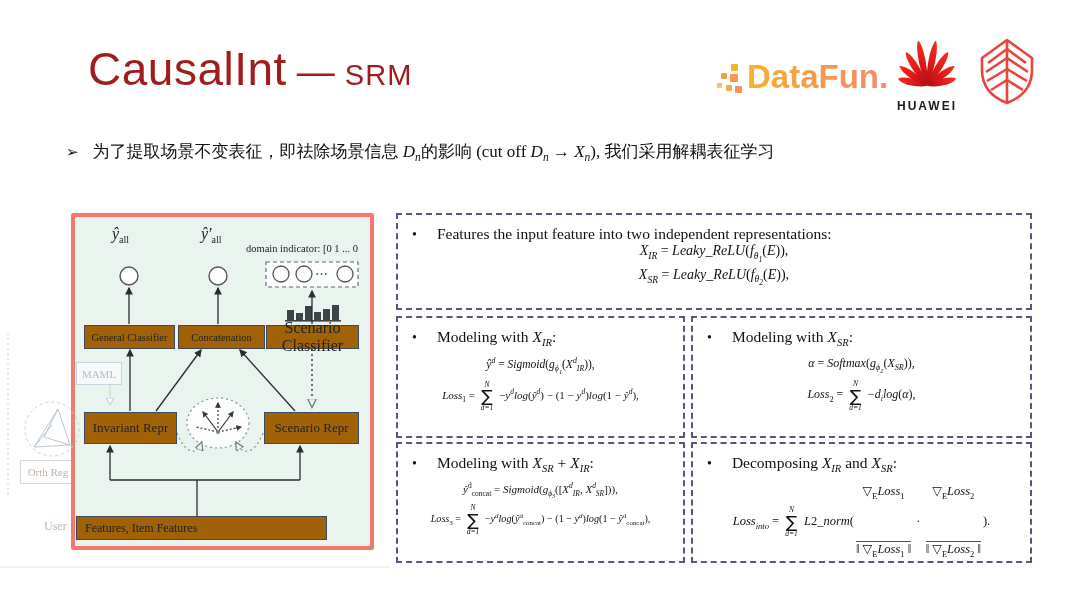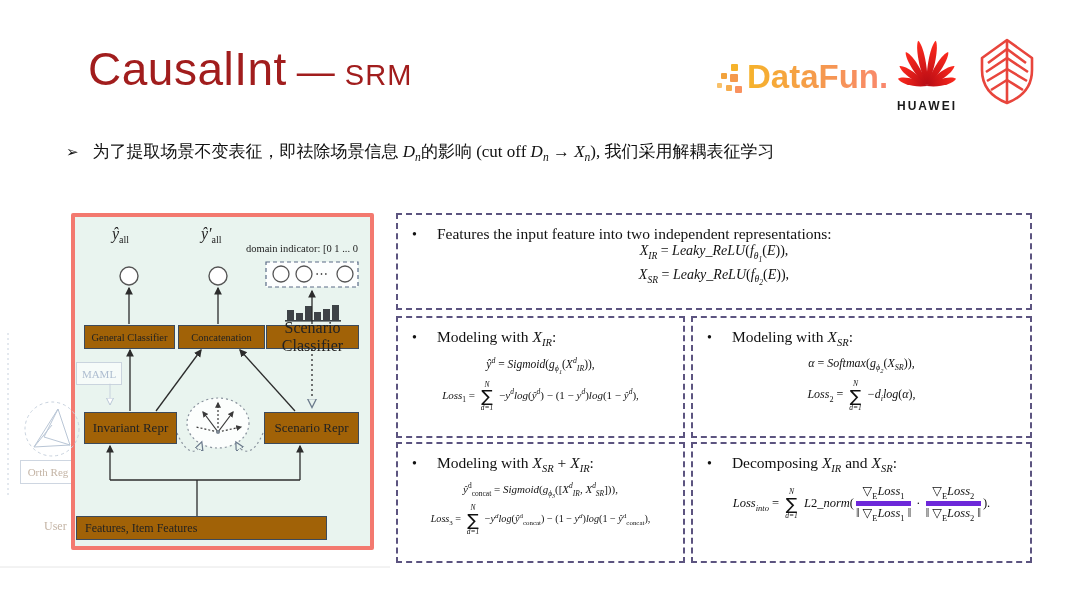--- a/index.html
+++ b/index.html
@@ -54,21 +54,21 @@
   .p-forms{display:flex;flex-direction:column;align-items:center;justify-content:center;}
   .formula{text-align:center;color:#111;}
   sub{font-size:68%;} sup{font-size:68%;}
   sub sub{font-size:80%;}
   .sum{display:inline-flex;flex-direction:column;align-items:center;vertical-align:middle;
        line-height:1;margin:0 3px;font-style:normal;}
   .sum .lim{font-size:7.5px;font-style:italic;}
   .sum .sig{font-size:17px;font-family:"DejaVu Sans",sans-serif;line-height:.95;}
   .frac{display:inline-flex;flex-direction:column;align-items:center;vertical-align:middle;
         line-height:1.25;margin:0 2px;}
-  .frac .den{border-top:5px solid #6d28d9;}
+  .frac .den{border-top:1px solid #6d28d9;margin-top:40px;}
 </style>
 </head>
 <body>
 
 <div class="slide">
 
   <div class="title">
     <span class="main">CausalInt</span><span class="dash">—</span><span class="sub">SRM</span>
   </div>
 

